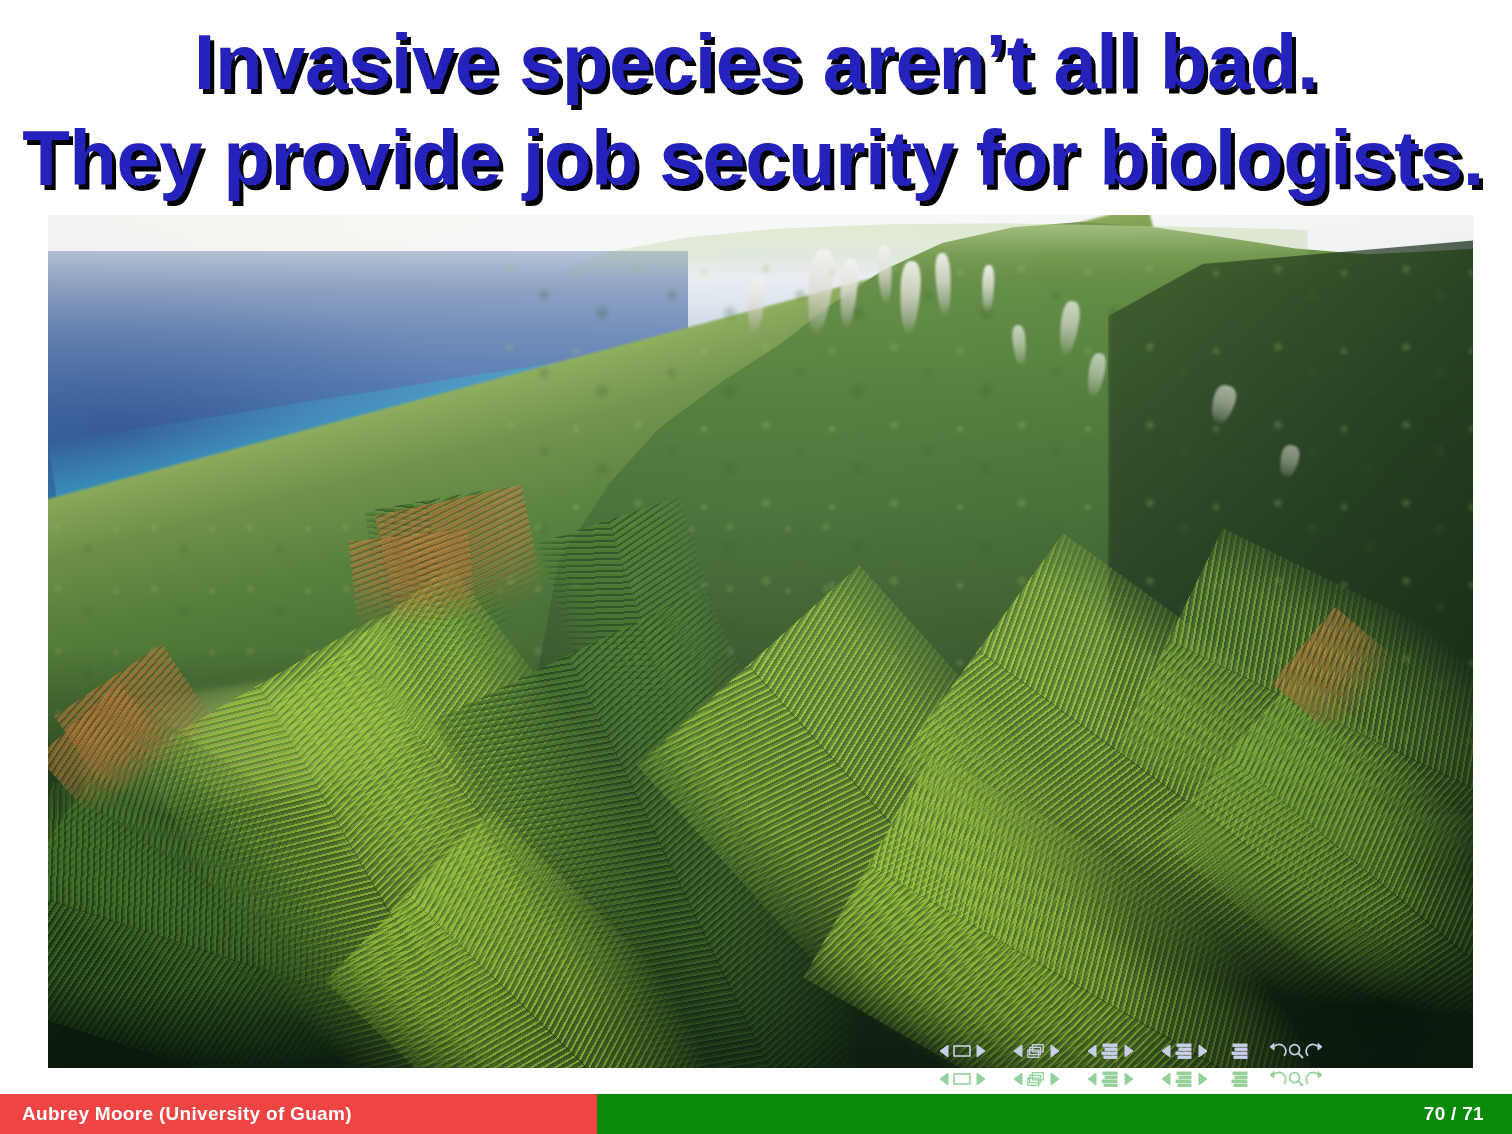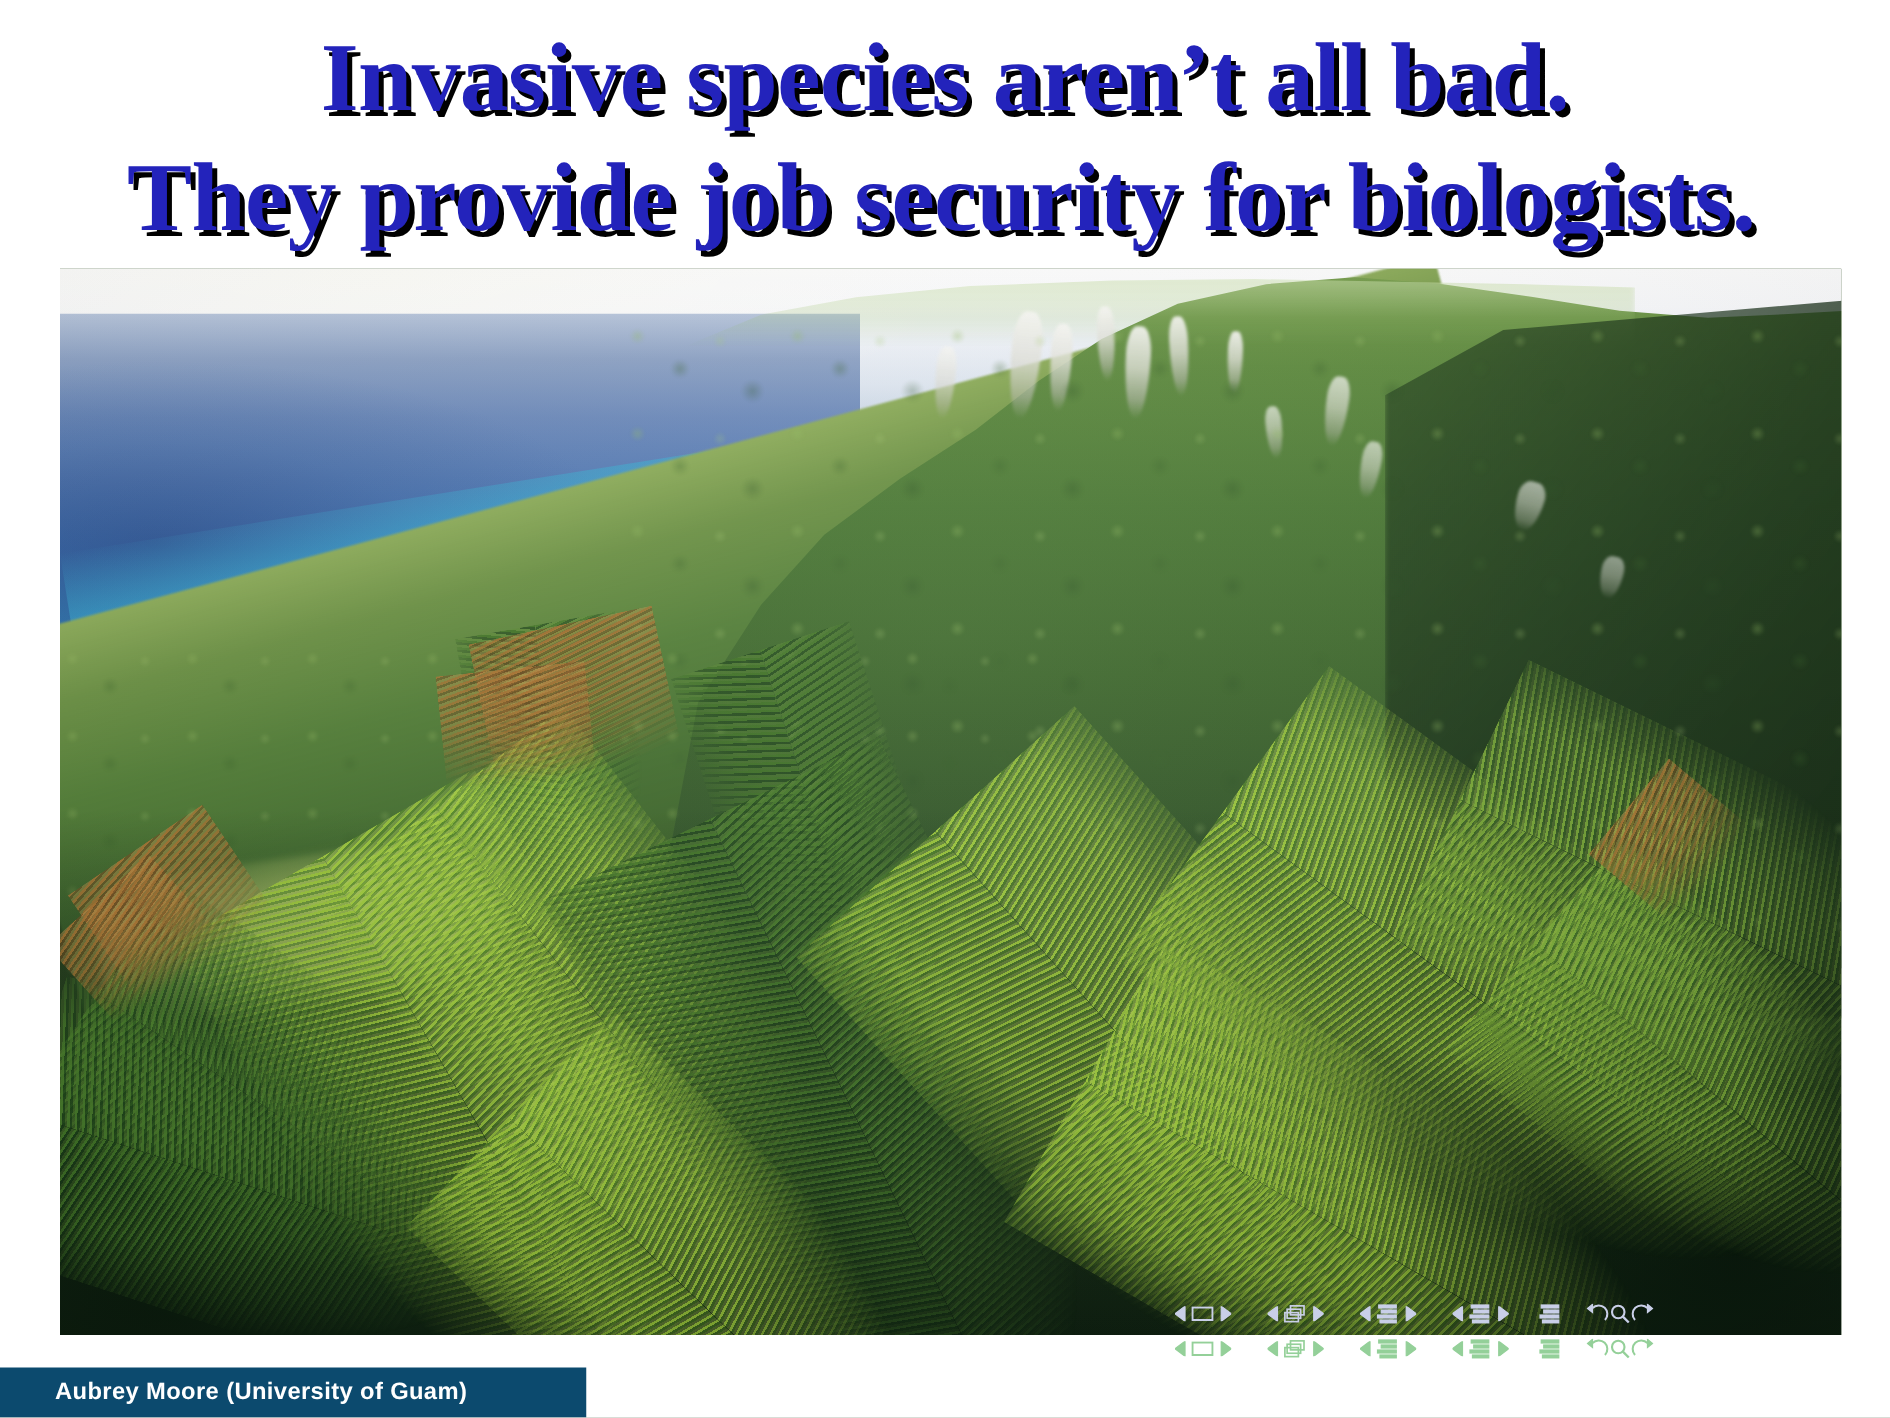--- a/index.html
+++ b/index.html
@@ -30,21 +30,21 @@
     position: absolute;
     left: 0;
     top: 14px;
     width: 1512px;
     text-align: center;
     z-index: 40;
     pointer-events: none;
   }
   .title-line {
     display: block;
-    font-family: Liberation Serif, serif;
+    font-family: Liberation Sans, sans-serif;
     font-weight: bold;
     font-size: 78px;
     line-height: 96px;
     letter-spacing: -0.5px;
     color: #2323bb;
     text-shadow: 4px 5px 0 #000000;
     white-space: nowrap;
   }
   #title-line-2 { margin-left: -6px; }
 
@@ -397,23 +397,23 @@
     align-items: center;
     height: 100%;
     color: #ffffff;
     font-family: "Liberation Sans", sans-serif;
     font-weight: bold;
     font-size: 19px;
     letter-spacing: 0.3px;
     white-space: nowrap;
   }
   #foot-author {
-    width: 469px;
-    background: #0c4a6e;
-    padding-left: 44px;
+    width: 597px;
+    background: #ef4444;
+    padding-left: 22px;
     box-sizing: border-box;
   }
   #foot-title {
     width: 502px;
     background: #036603;
     padding-left: 26px;
     box-sizing: border-box;
   }
   #foot-pages {
     flex: 1;
@@ -761,15 +761,16 @@
         <svg width="18" height="16" viewBox="0 0 18 16">
           <path d="M3 13 A6.5 6.5 0 1 1 13 3.5" fill="none" stroke-width="1.7"></path>
           <polygon points="13,0.5 13,7 17,3.8"></polygon>
         </svg>
       </span>
     </div>
   </div>
 
   <div id="footer">
     <div class="foot-cell" id="foot-author">Aubrey Moore  (University of Guam)</div>
+    <div class="foot-cell" id="foot-pages">70 / 71</div>
   </div>
 
 </div>
 
 </body></html>

